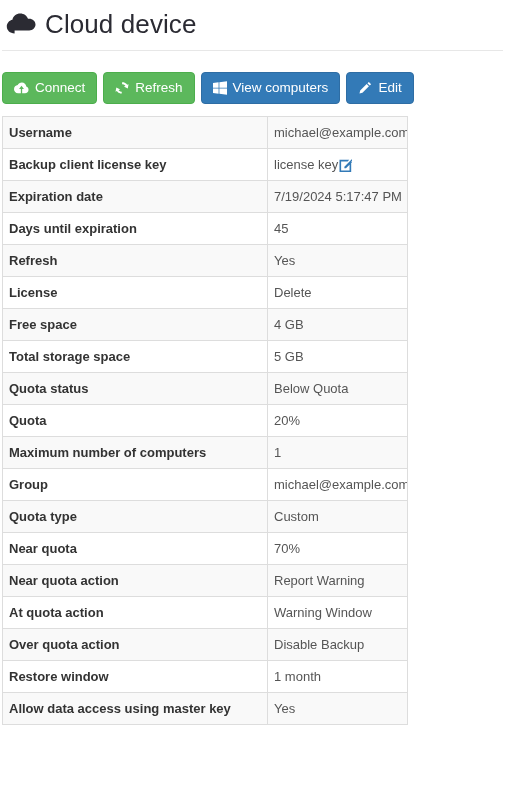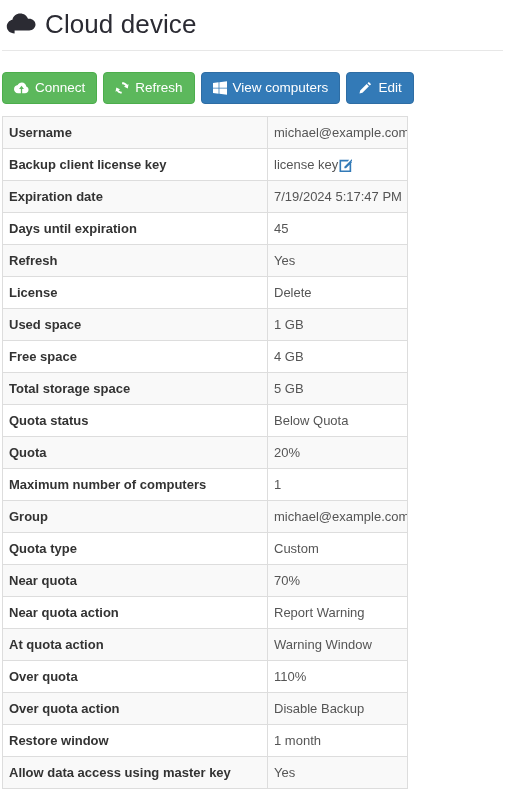--- a/index.html
+++ b/index.html
@@ -192,24 +192,20 @@
       </tr>
       <tr>
         <td class="cell-label">Refresh</td>
         <td class="cell-value">Yes</td>
       </tr>
       <tr>
         <td class="cell-label">License</td>
         <td class="cell-value">Delete</td>
       </tr>
       <tr>
-        <td class="cell-label">Used space</td>
-        <td class="cell-value">1 GB</td>
-      </tr>
-      <tr>
         <td class="cell-label">Free space</td>
         <td class="cell-value">4 GB</td>
       </tr>
       <tr>
         <td class="cell-label">Total storage space</td>
         <td class="cell-value">5 GB</td>
       </tr>
       <tr>
         <td class="cell-label">Quota status</td>
         <td class="cell-value">Below Quota</td>
@@ -236,24 +232,20 @@
       </tr>
       <tr>
         <td class="cell-label">Near quota action</td>
         <td class="cell-value">Report Warning</td>
       </tr>
       <tr>
         <td class="cell-label">At quota action</td>
         <td class="cell-value">Warning Window</td>
       </tr>
       <tr>
-        <td class="cell-label">Over quota</td>
-        <td class="cell-value">110%</td>
-      </tr>
-      <tr>
         <td class="cell-label">Over quota action</td>
         <td class="cell-value">Disable Backup</td>
       </tr>
       <tr>
         <td class="cell-label">Restore window</td>
         <td class="cell-value">1 month</td>
       </tr>
       <tr>
         <td class="cell-label" style="width: 248px;">Allow data access using master key</td>
         <td class="cell-value">Yes</td>

